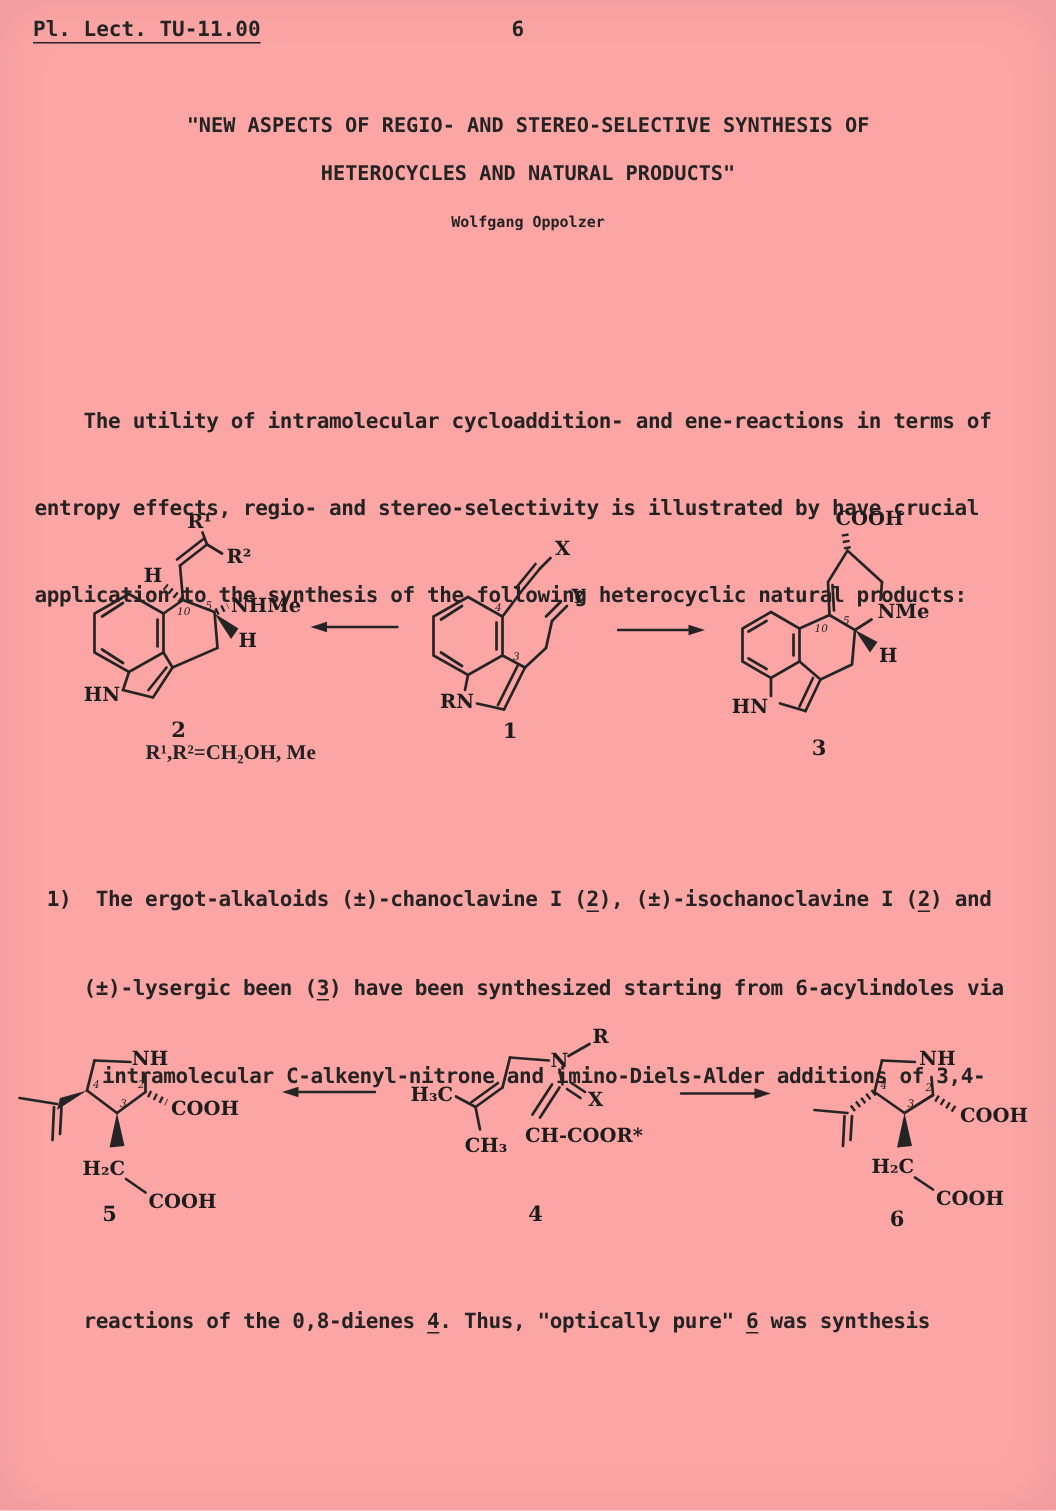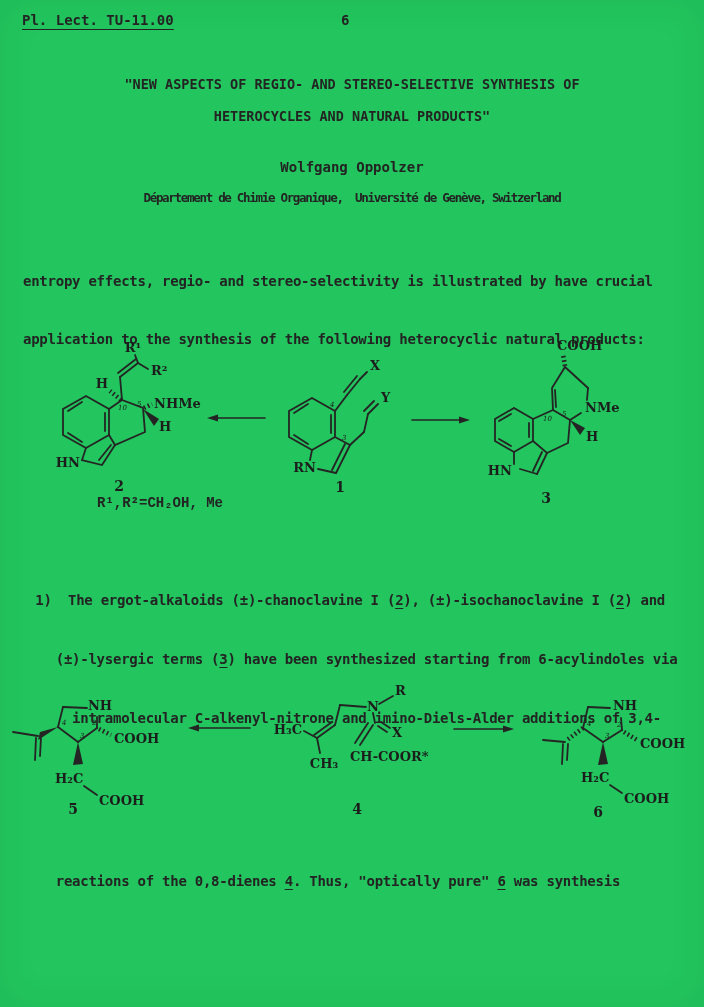--- a/index.html
+++ b/index.html
@@ -1,26 +1,26 @@
 <!DOCTYPE html>
 <html><head>
 <meta charset="utf-8">
 <style>
   html,body{margin:0;padding:0;background:#e9e9e7;}
-  .page{position:relative;width:704px;height:1007px;background:#22c55e;overflow:hidden;
+  .page{position:relative;width:704px;height:1007px;background:#fca5a5;overflow:hidden;
         box-shadow:inset 0 0 40px rgba(0,0,0,0.06);font-family:"DejaVu Sans Mono",monospace;}
   .t{position:absolute;white-space:pre;color:#232323;}
   .mono{font-family:"DejaVu Sans Mono",monospace;font-weight:bold;}
   .body14{font-size:14px;letter-spacing:-0.25px;}
   .center{left:0;width:704px;text-align:center;}
   .u{text-decoration:underline;text-underline-offset:3px;}
   .lines div{height:26px;}
   .lines27 div{height:27px;}
   .hdr{font-size:14px;text-decoration:underline;text-underline-offset:4px;}
-  .serif{font-family:Liberation Mono, monospace;font-weight:bold;}
+  .serif{font-family:Liberation Serif, serif;font-weight:bold;}
   svg{position:absolute;overflow:visible;}
   svg line, svg path, svg polyline{stroke:#242424;stroke-width:1.8;fill:none;stroke-linecap:round;}
   svg polygon.wedge{fill:#242424;stroke:none;}
   svg line.hash{stroke-width:4.6;stroke-dasharray:1.6 2.7;stroke-linecap:butt;}
   svg line.arrowline{stroke-width:1.6;}
   svg polygon.ahead{fill:#242424;stroke:none;}
   svg text{fill:#1c1c1c;stroke:none;font-family:"DejaVu Serif",serif;font-weight:bold;font-size:13px;}
   svg text.tiny{font-size:7px;font-style:italic;font-weight:normal;}
   svg text.num{font-size:14px;}
 </style>
@@ -28,24 +28,24 @@
 <body>
 
 <div class="page">
 
   <div class="t mono hdr" style="left:22px;top:12px;">Pl. Lect. TU-11.00</div>
   <div class="t mono" style="left:341px;top:12px;font-size:14px;">6</div>
 
   <div class="t mono center" style="top:76px;font-size:13.5px;">"NEW ASPECTS OF REGIO- AND STEREO-SELECTIVE SYNTHESIS OF</div>
   <div class="t mono center" style="top:108px;font-size:13.5px;">HETEROCYCLES AND NATURAL PRODUCTS"</div>
 
-  <div class="t mono center" style="top:159px;font-size:14px;">Wolfgang Oppolzer</div>
-  <div class="t mono center" style="top:190px;font-size:12.5px;letter-spacing:-1.3px;">Département de Chimie Organique,  Université de Genève, Switzerland</div>
+  <div class="t mono center" style="top:143px;font-size:10px;">Wolfgang Oppolzer</div>
 
   <div class="t mono body14 lines" style="left:23px;top:241px;">
+    <div>    The utility of intramolecular cycloaddition- and ene-reactions in terms of</div>
     <div>entropy effects, regio- and stereo-selectivity is illustrated by have crucial</div>
     <div>application to the synthesis of the following heterocyclic natural products:</div>
   </div>
 
   <svg style="left:58px;top:338px;" width="150" height="158" viewBox="0 0 150 158">
     <g>
 
       <polyline points="28,58 51,71 51,97 28,110 5,97 5,71 28,58"></polyline>
       <line x1="10" y1="73" x2="24" y2="64"></line>
       <line x1="10" y1="95" x2="24" y2="104"></line>
@@ -147,21 +147,21 @@
     <text x="102" y="84">NMe</text>
     <text class="tiny" x="60" y="93">10</text>
     <text class="tiny" x="79" y="88">5</text>
     <text x="103" y="113">H</text>
     <text x="29" y="147" text-anchor="end">HN</text>
     <text class="num" x="63" y="175" text-anchor="middle">3</text>
   </svg>
 
   <div class="t mono body14 lines27" style="left:23px;top:560px;text-align:center;">
     <div><span>1)  The ergot-alkaloids (±)-chanoclavine I (</span><span class="u">2</span><span>), (±)-isochanoclavine I (</span><span class="u">2</span><span>) and</span></div>
-    <div><span>    (±)-lysergic terms (</span><span class="u">3</span><span>) have been synthesized starting from 6-acylindoles via</span></div>
+    <div><span>    (±)-lysergic been (</span><span class="u">3</span><span>) have been synthesized starting from 6-acylindoles via</span></div>
     <div><span>    intramolecular C-alkenyl-nitrone and imino-Diels-Alder additions of 3,4-</span></div>
   </div>
 
   <svg style="left:10px;top:688px;" width="170" height="128" viewBox="0 0 170 128">
     <g>
 
       <line x1="53" y1="19" x2="77" y2="20"></line>
       <line x1="87" y1="40" x2="87" y2="29"></line>
       <line x1="53" y1="19" x2="48" y2="39"></line>
       <line x1="48" y1="39" x2="68" y2="54"></line>

